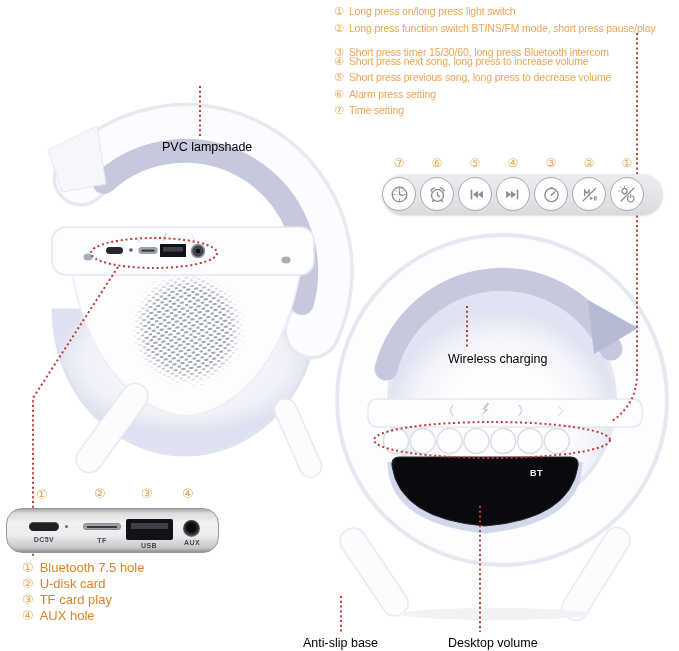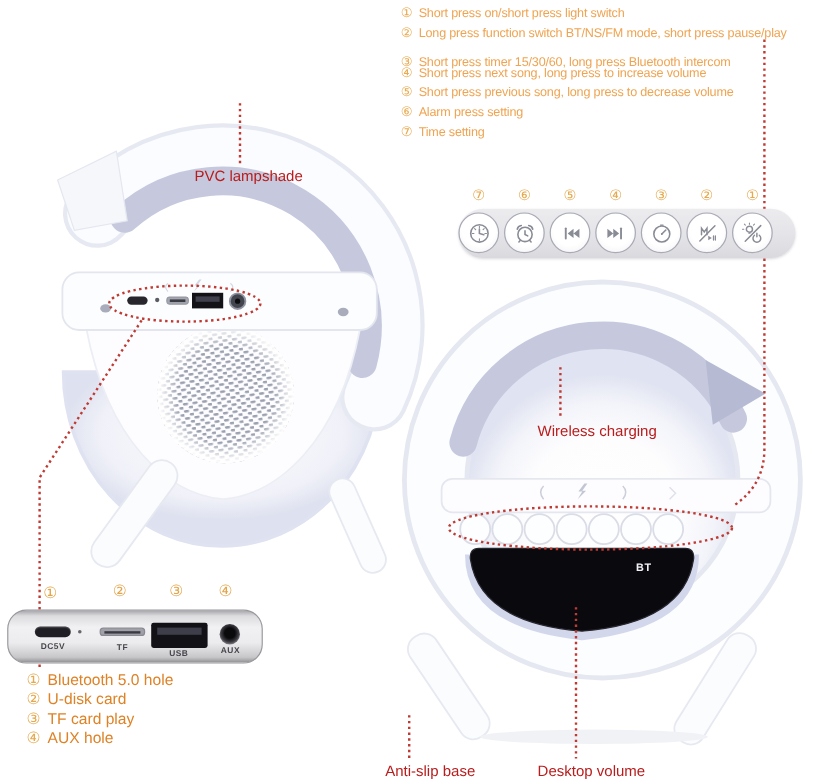--- a/index.html
+++ b/index.html
@@ -9,21 +9,21 @@
   svg.scene{position:absolute;left:0;top:0;z-index:1;}
   svg.callouts{position:absolute;left:0;top:0;z-index:2;pointer-events:none;}
   .dom{z-index:3;}
 
   
   .instr-row{position:absolute;left:334px;white-space:nowrap;height:16px;}
   .instr-row .num{font-family:"DejaVu Sans",sans-serif;font-size:11px;color:#e9a94e;margin-right:5px;}
   .instr-row .txt{font-size:10.5px;letter-spacing:-0.15px;color:#efa452;}
 
   
-  .lbl{position:absolute;font-size:12.5px;color:#b91c1c;white-space:nowrap;}
+  .lbl{position:absolute;font-size:12.5px;color:#000000;white-space:nowrap;}
 
   
   .pnum{position:absolute;top:156px;width:20px;text-align:center;
         font-family:"DejaVu Sans",sans-serif;font-size:12px;color:#e5a94f;}
   .pill{position:absolute;left:382px;top:174px;width:281px;height:41px;border-radius:21px;
         background:linear-gradient(180deg,#ececef 0%,#e4e4e8 55%,#d9d9de 100%);
         box-shadow:0 1px 2px rgba(120,120,140,.25);}
   .pbtn{position:absolute;top:177px;width:34px;height:34px;border-radius:50%;
         border:1.5px solid #a8aab4;background:radial-gradient(circle at 50% 40%,#ffffff 55%,#f0f0f4 100%);
         box-sizing:border-box;display:flex;align-items:center;justify-content:center;}
@@ -152,21 +152,21 @@
       <path d="M118 267 L33 398 L33 557"></path>
       <path d="M637 33 V374 Q637 404 612 421"></path>
       <ellipse cx="492" cy="440" rx="118" ry="18"></ellipse>
       <path d="M467 306 V348"></path>
       <path d="M480 506 V632"></path>
       <path d="M341 596 V632"></path>
     </g>
   </svg>
 
   <div class="abs dom">
-    <div class="instr-row" style="top:1px"><span class="num">①</span><span class="txt">Short press on/short press light switch</span></div>
+    <div class="instr-row" style="top:1px"><span class="num">①</span><span class="txt">Long press on/long press light switch</span></div>
     <div class="instr-row" style="top:17.5px"><span class="num">②</span><span class="txt">Long press function switch BT/NS/FM mode, short press pause/play</span></div>
     <div class="instr-row" style="top:42px"><span class="num">③</span><span class="txt">Short press timer 15/30/60, long press Bluetooth intercom</span></div>
     <div class="instr-row" style="top:50.5px"><span class="num">④</span><span class="txt">Short press next song, long press to increase volume</span></div>
     <div class="instr-row" style="top:67px"><span class="num">⑤</span><span class="txt">Short press previous song, long press to decrease volume</span></div>
     <div class="instr-row" style="top:83.5px"><span class="num">⑥</span><span class="txt">Alarm press setting</span></div>
     <div class="instr-row" style="top:100px"><span class="num">⑦</span><span class="txt">Time setting</span></div>
   </div>
 
   <div class="abs dom">
     <span class="pnum" style="left:389px">⑦</span>
@@ -227,21 +227,21 @@
         <circle cx="8.6" cy="8" r="2.9"></circle>
         <path d="M8.6 3.4V2.2M3.2 8H2M4.7 4.1l-.9-.9M12.5 4.1l.9-.9M8 11.8h1.2" stroke-width="1"></path>
         <path d="M4.6 19.4L19.4 4.6"></path>
         <path d="M13.4 13.8a3.7 3.7 0 1 0 4.6 0M15.7 11.9v3.4"></path>
       </svg>
     </div>
   </div>
 
   <div class="lbl dom" style="left:162px;top:140px">PVC lampshade</div>
   <div class="lbl dom" style="left:448px;top:352px">Wireless charging</div>
-  <div class="lbl dom" style="left:321px;top:636px">Anti-slip base</div>
+  <div class="lbl dom" style="left:303px;top:636px">Anti-slip base</div>
   <div class="lbl dom" style="left:448px;top:636px">Desktop volume</div>
 
   <div class="clock-mode dom">BT</div>
 
   <span class="pnlnum dom" style="left:36px;top:487px">①</span>
   <span class="pnlnum dom" style="left:94px;top:486px">②</span>
   <span class="pnlnum dom" style="left:141px;top:486px">③</span>
   <span class="pnlnum dom" style="left:182px;top:486px">④</span>
 
   <div class="ports-panel dom">
@@ -254,19 +254,19 @@
       <div class="abs" style="left:5px;top:4px;width:37px;height:6px;background:#3e3e4a"></div>
     </div>
     <div class="abs" style="left:176px;top:11px;width:17px;height:17px;border-radius:50%;background:radial-gradient(circle at 50% 45%, #0a0a0c 34%, #3c3c42 58%, #85858c 76%, #55555c 100%)"></div>
     <span class="portlabel" style="left:17px;top:27px">DC5V</span>
     <span class="portlabel" style="left:75px;top:28px">TF</span>
     <span class="portlabel" style="left:122px;top:33px">USB</span>
     <span class="portlabel" style="left:165px;top:30px">AUX</span>
   </div>
 
   <div class="abs dom">
-    <div class="legend-row" style="top:558px"><span class="num">①</span><span class="txt">Bluetooth 5.0 hole</span></div>
+    <div class="legend-row" style="top:558px"><span class="num">①</span><span class="txt">Bluetooth 7.5 hole</span></div>
     <div class="legend-row" style="top:574px"><span class="num">②</span><span class="txt">U-disk card</span></div>
     <div class="legend-row" style="top:590px"><span class="num">③</span><span class="txt">TF card play</span></div>
     <div class="legend-row" style="top:606px"><span class="num">④</span><span class="txt">AUX hole</span></div>
   </div>
 
 </div>
 
 </body></html>

